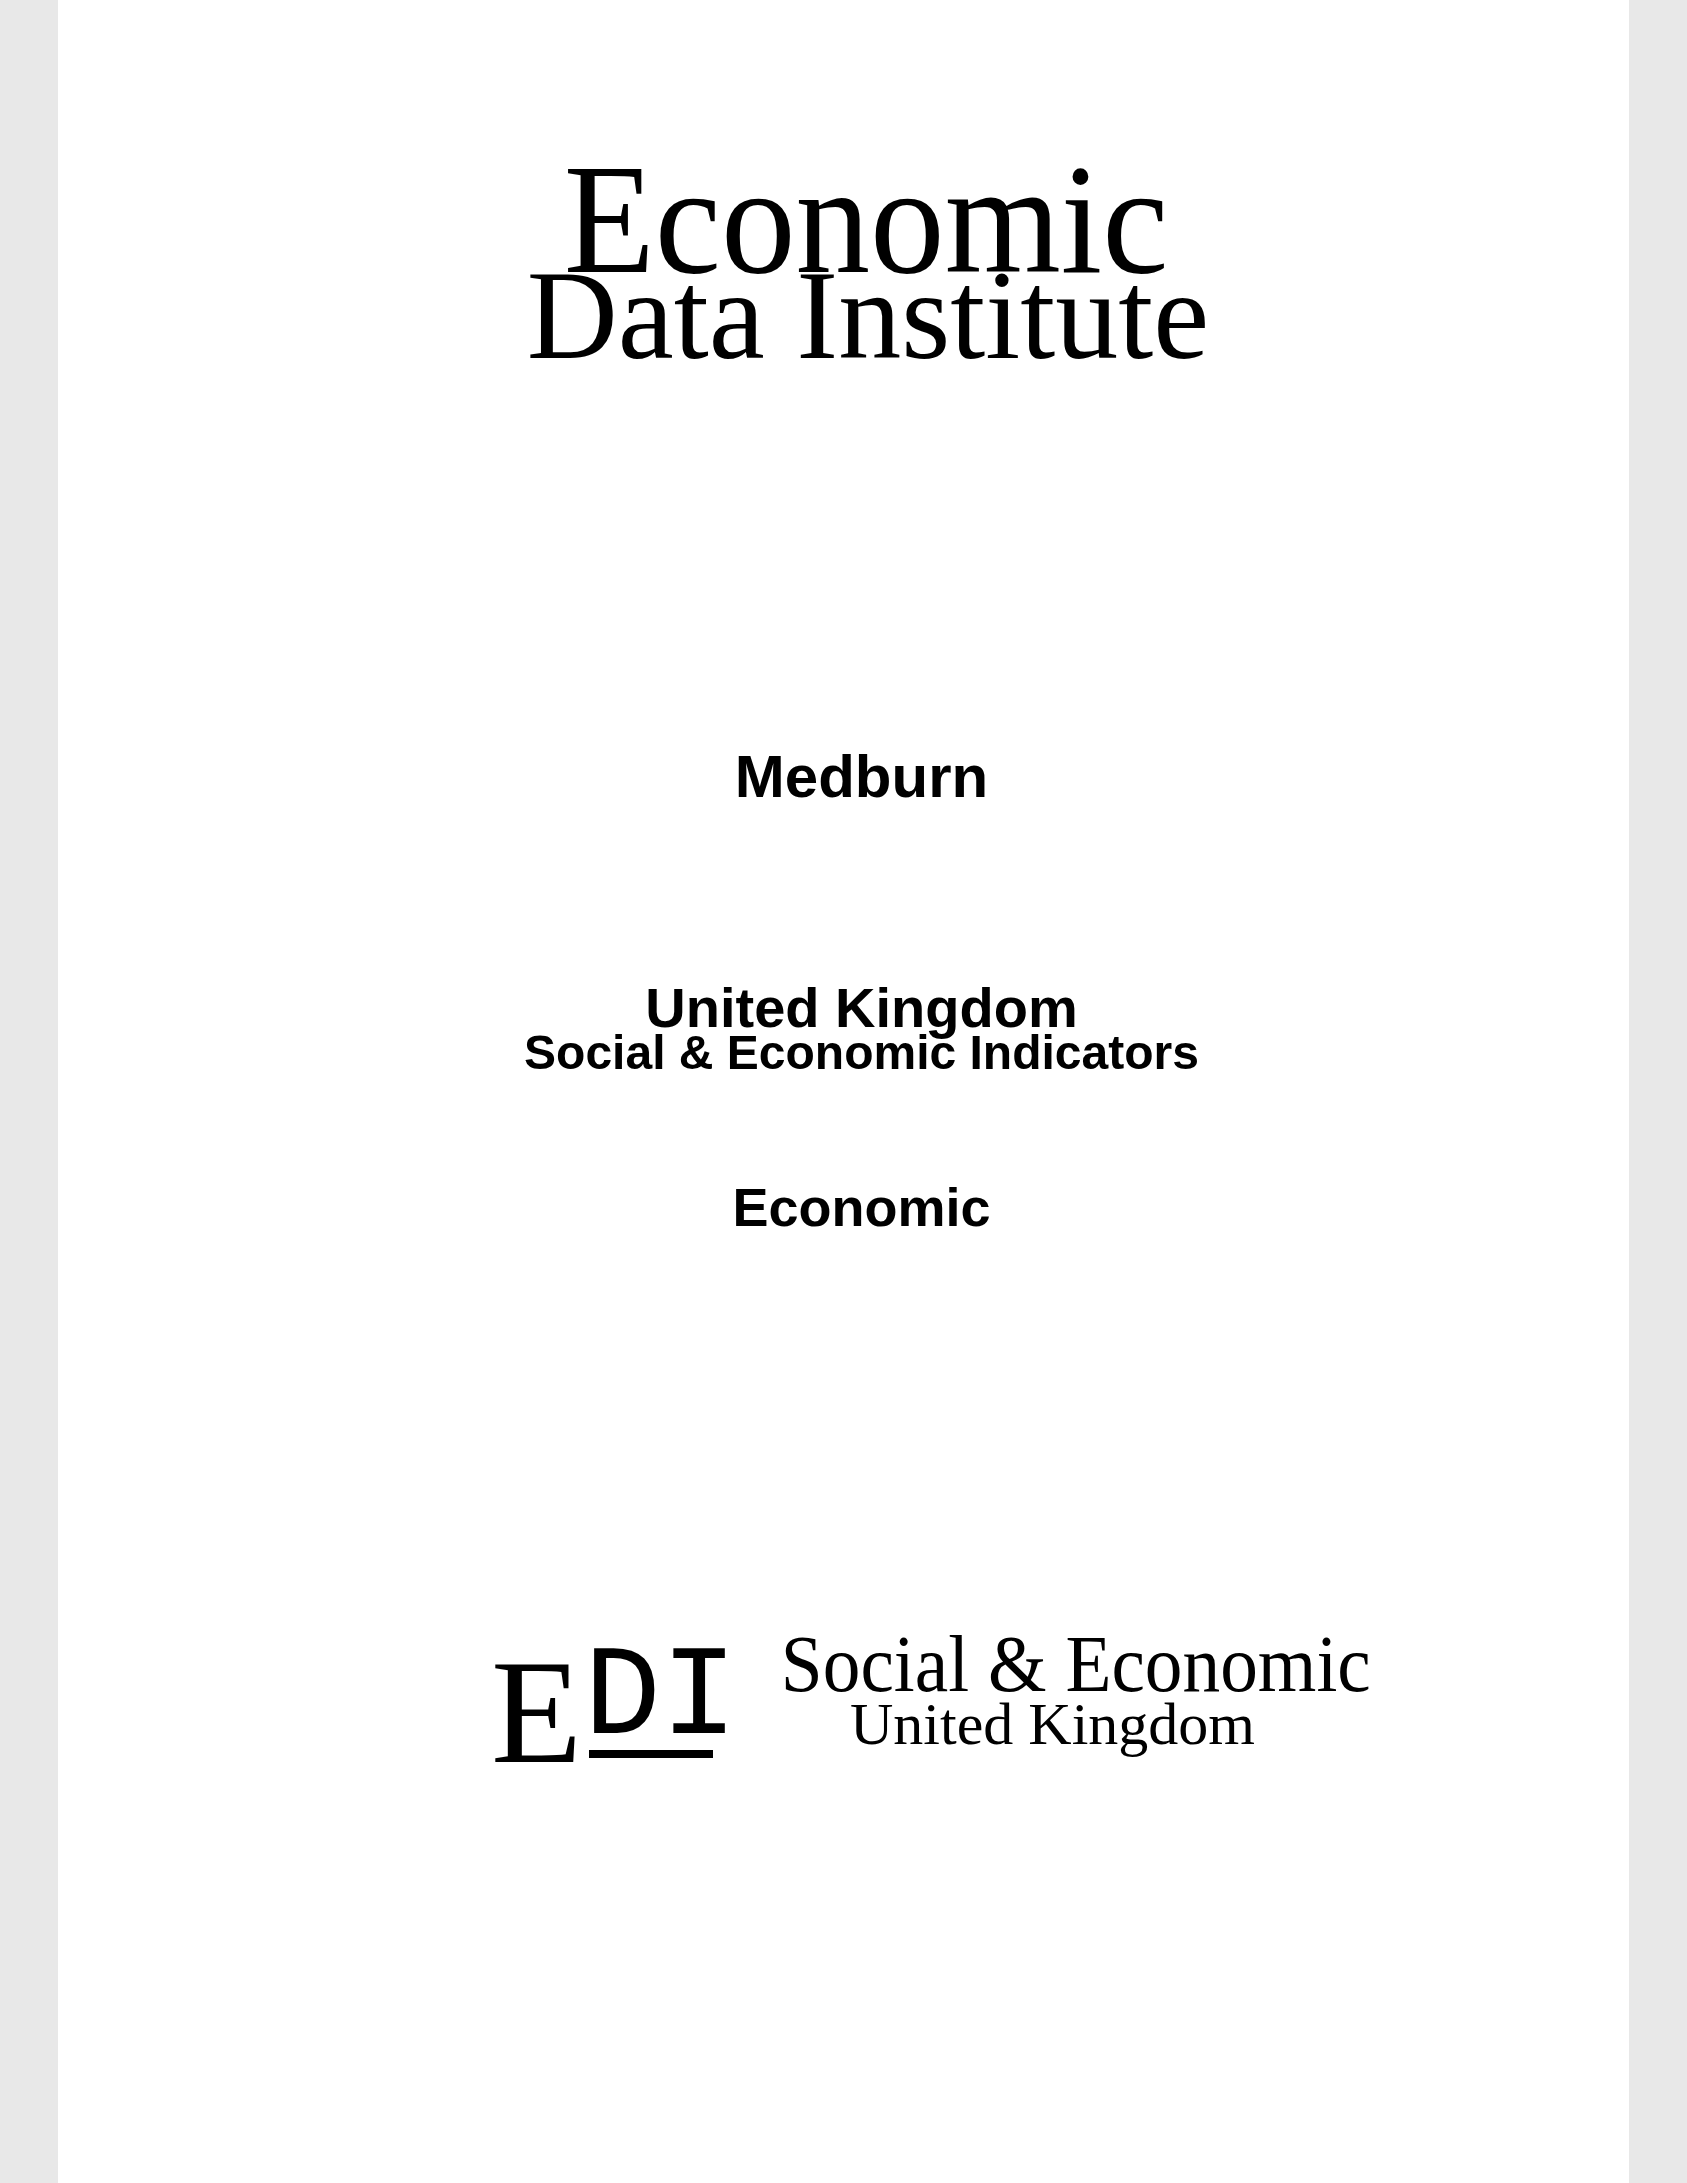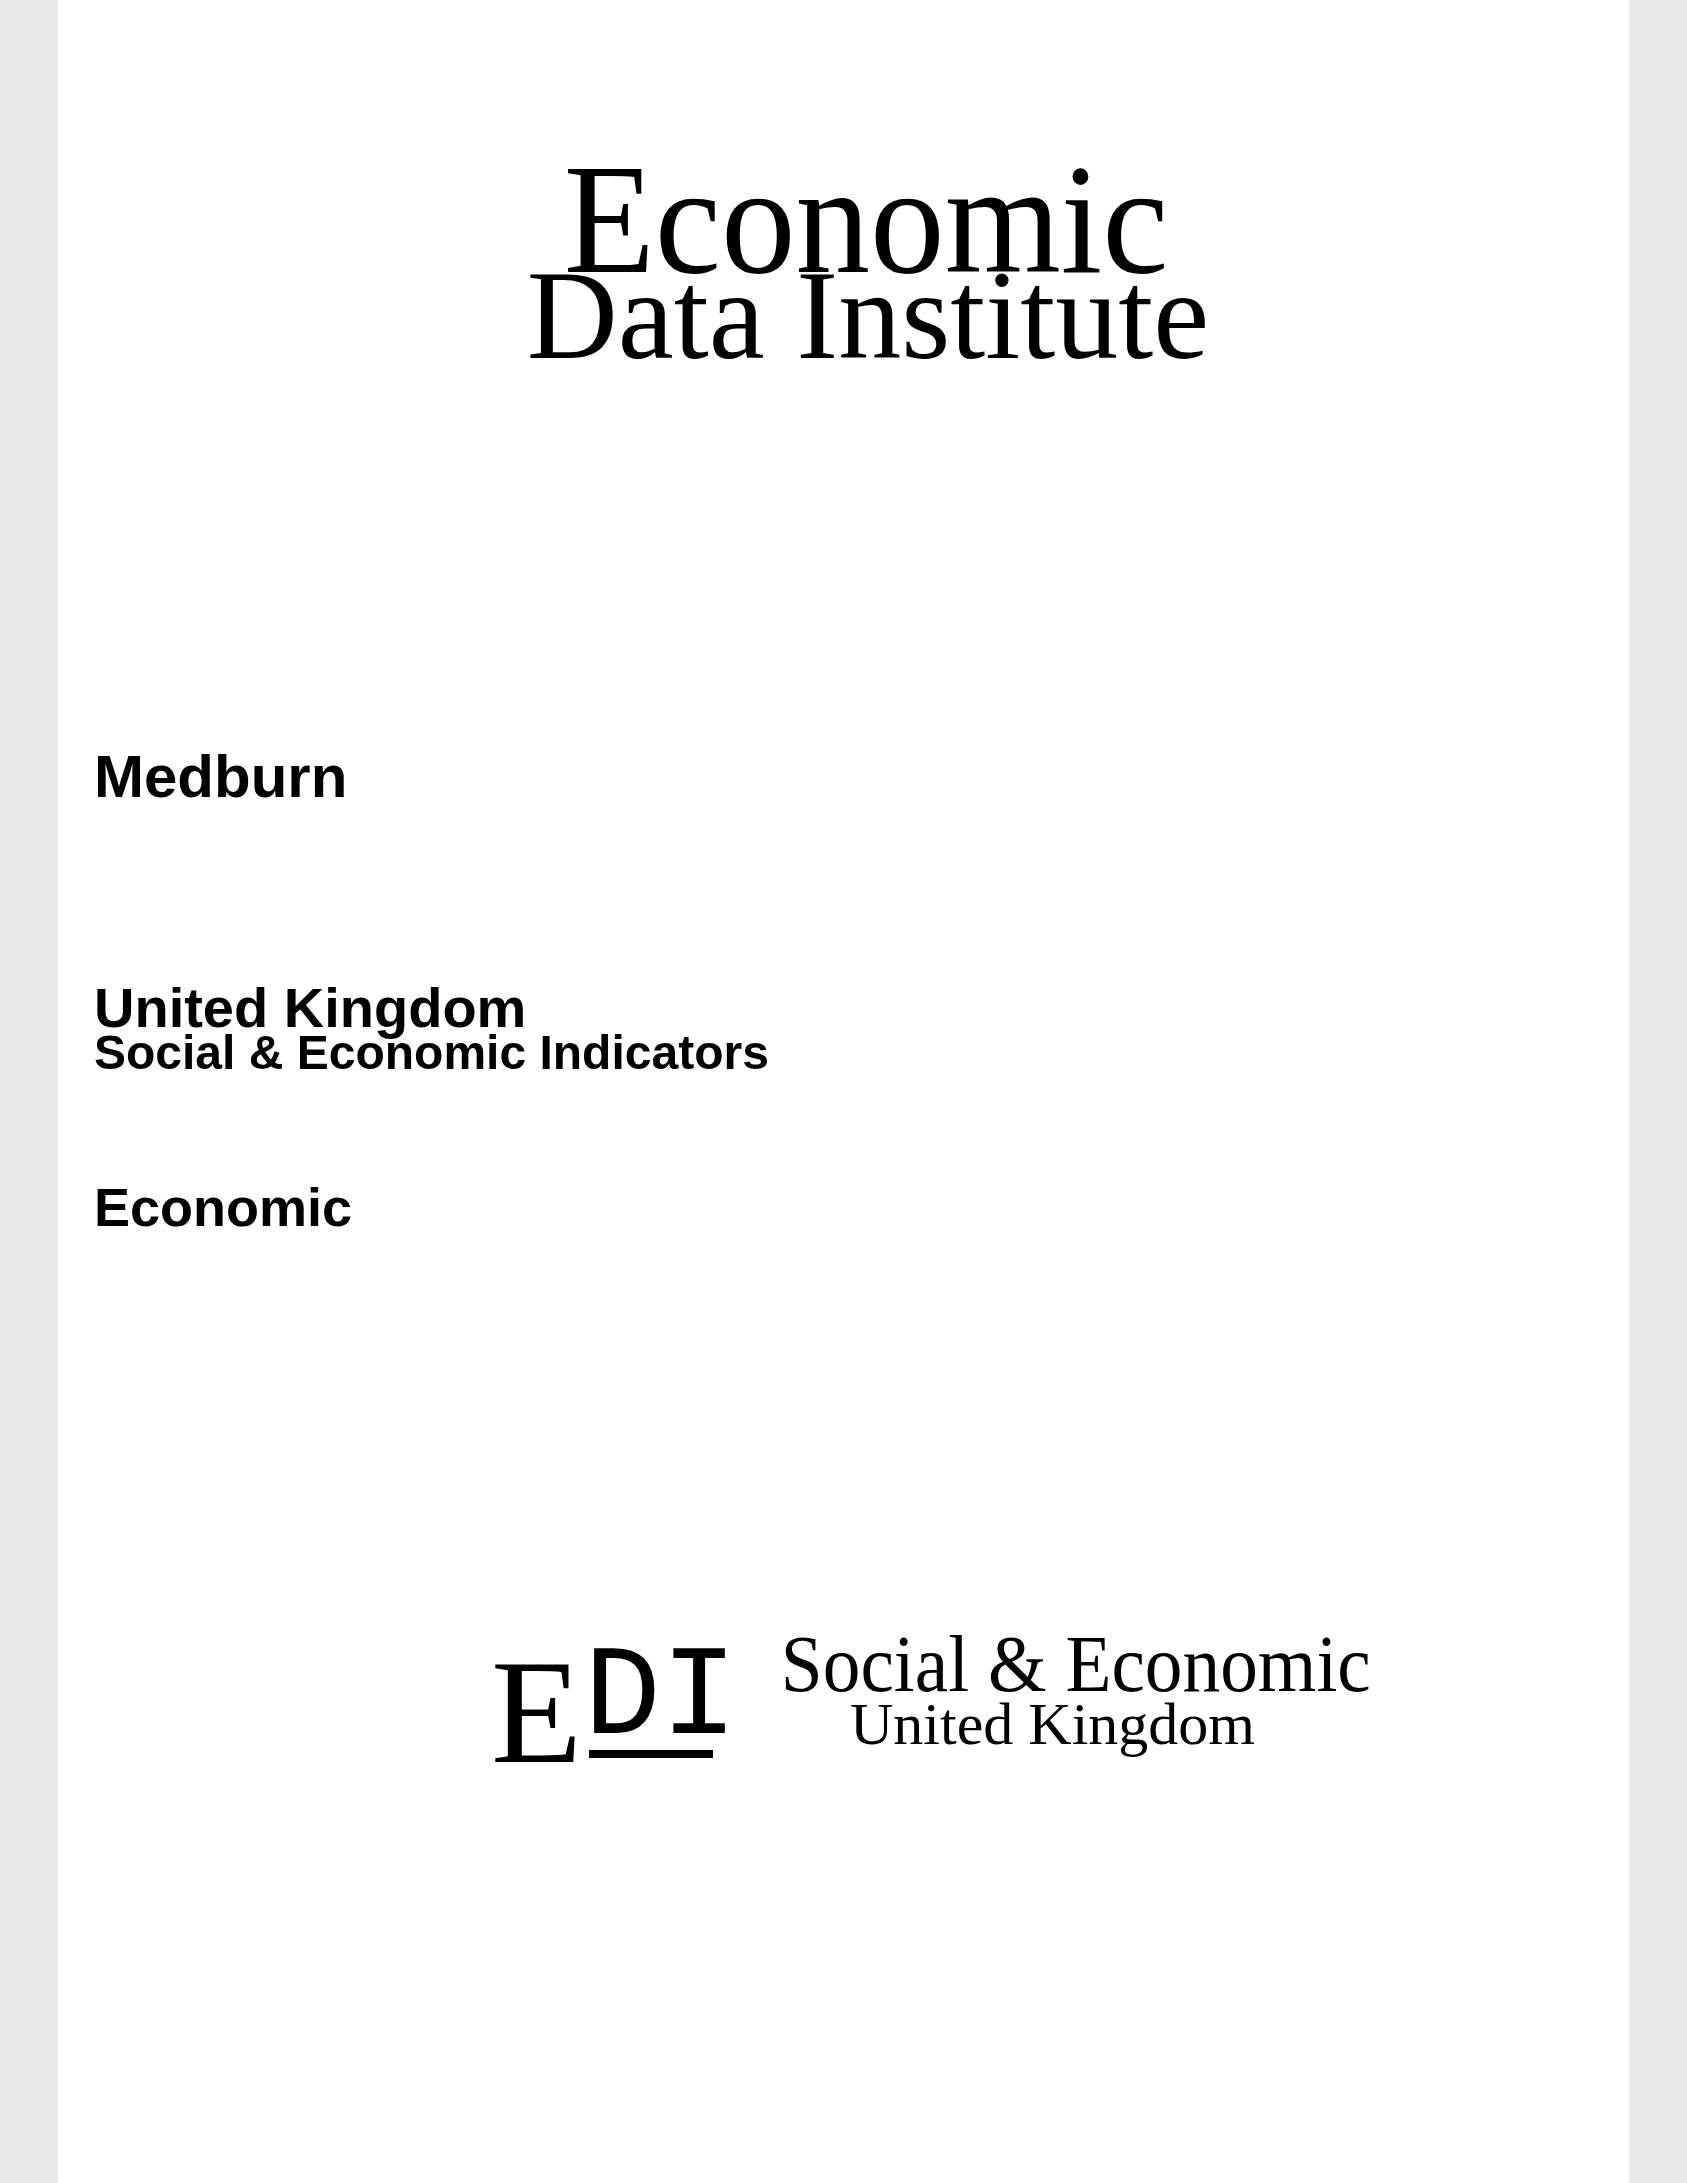--- a/index.html
+++ b/index.html
@@ -34,20 +34,21 @@
     left: 53px; right: 4px;
     top: 253px;
     font-size: 126px;
     font-family: "Liberation Serif", serif;
     text-align: center;
   }
 
   
   .title-line {
     left: 36px; right: 0;
+    text-align: center;
     font-family: "Liberation Sans", sans-serif;
     font-weight: bold;
   }
   .t-area      { top: 747px; font-size: 60px; }
   .t-areatype  { top: 870px; font-size: 54px; }
   .t-country   { top: 980px; font-size: 56px; }
   .t-subject   { top: 1029px; font-size: 48px; }
   .t-doctype   { top: 1180px; font-size: 54px; }
 
   

